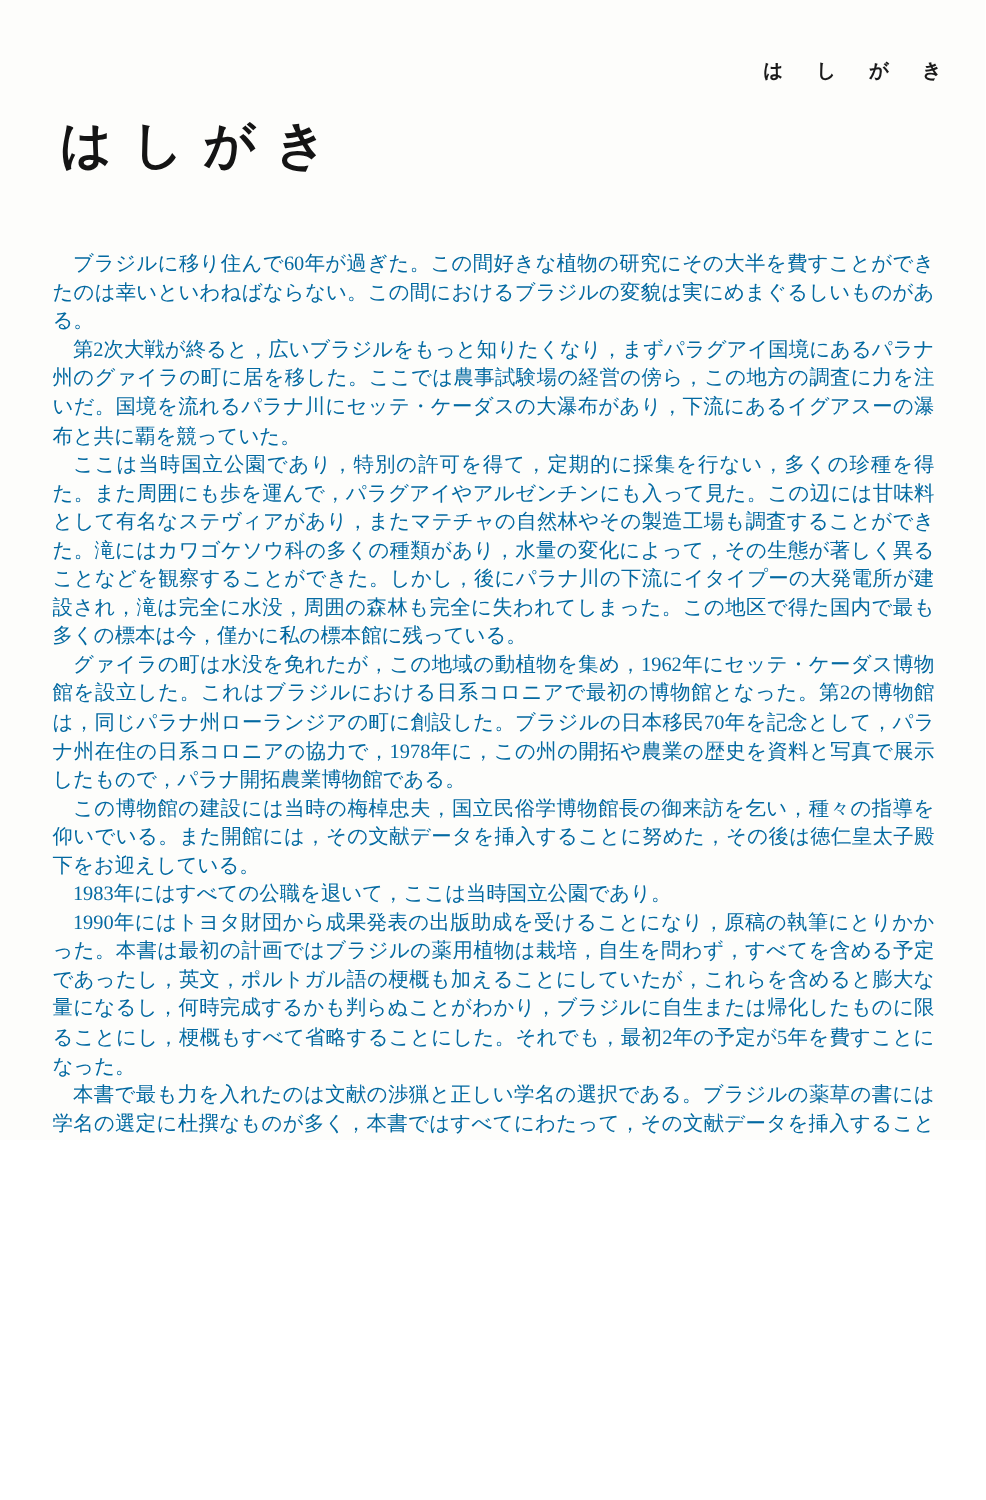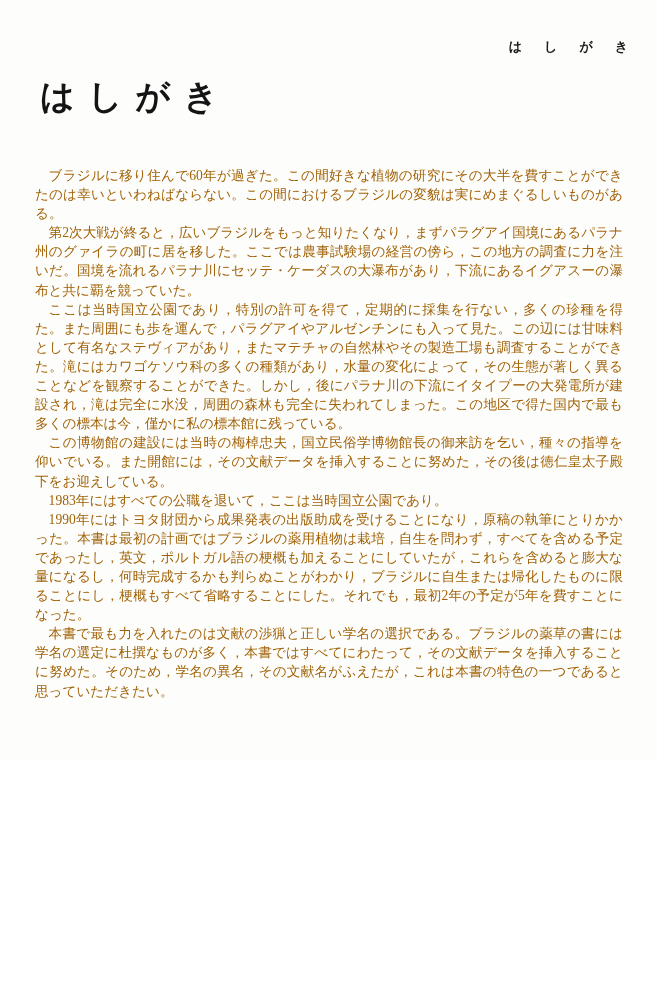--- a/index.html
+++ b/index.html
@@ -46,21 +46,21 @@
   .body-text p.para {
     margin: 0;
     padding: 0;
     font-size: 13.6px;
     line-height: 19.1px;
     text-indent: 1em;
     text-align: justify;
     text-justify: inter-ideograph;
     word-break: normal;
     overflow-wrap: break-word;
-    color: #a16207;
+    color: #0369a1;
   }
   .page-number {
     position: absolute;
     top: 942px;
     left: 0;
     width: 100%;
     text-align: center;
     font-size: 14px;
     font-weight: bold;
     letter-spacing: 4px;
@@ -72,20 +72,21 @@
 
 <div class="page">
   <div class="running-head">はしがき</div>
 
   <h1 class="title">はしがき</h1>
 
   <div class="body-text">
       <p class="para">ブラジルに移り住んで60年が過ぎた。この間好きな植物の研究にその大半を費すことができたのは幸いといわねばならない。この間におけるブラジルの変貌は実にめまぐるしいものがある。</p>
       <p class="para">第2次大戦が終ると，広いブラジルをもっと知りたくなり，まずパラグアイ国境にあるパラナ州のグァイラの町に居を移した。ここでは農事試験場の経営の傍ら，この地方の調査に力を注いだ。国境を流れるパラナ川にセッテ・ケーダスの大瀑布があり，下流にあるイグアスーの瀑布と共に覇を競っていた。</p>
       <p class="para">ここは当時国立公園であり，特別の許可を得て，定期的に採集を行ない，多くの珍種を得た。また周囲にも歩を運んで，パラグアイやアルゼンチンにも入って見た。この辺には甘味料として有名なステヴィアがあり，またマテチャの自然林やその製造工場も調査することができた。滝にはカワゴケソウ科の多くの種類があり，水量の変化によって，その生態が著しく異ることなどを観察することができた。しかし，後にパラナ川の下流にイタイプーの大発電所が建設され，滝は完全に水没，周囲の森林も完全に失われてしまった。この地区で得た国内で最も多くの標本は今，僅かに私の標本館に残っている。</p>
+      <p class="para">グァイラの町は水没を免れたが，この地域の動植物を集め，1962年にセッテ・ケーダス博物館を設立した。これはブラジルにおける日系コロニアで最初の博物館となった。第2の博物館は，同じパラナ州ローランジアの町に創設した。ブラジルの日本移民70年を記念として，パラナ州在住の日系コロニアの協力で，1978年に，この州の開拓や農業の歴史を資料と写真で展示したもので，パラナ開拓農業博物館である。</p>
       <p class="para">この博物館の建設には当時の梅棹忠夫，国立民俗学博物館長の御来訪を乞い，種々の指導を仰いでいる。また開館には，その文献データを挿入することに努めた，その後は徳仁皇太子殿下をお迎えしている。</p>
       <p class="para">1983年にはすべての公職を退いて，ここは当時国立公園であり。</p>
       <p class="para">1990年にはトヨタ財団から成果発表の出版助成を受けることになり，原稿の執筆にとりかかった。本書は最初の計画ではブラジルの薬用植物は栽培，自生を問わず，すべてを含める予定であったし，英文，ポルトガル語の梗概も加えることにしていたが，これらを含めると膨大な量になるし，何時完成するかも判らぬことがわかり，ブラジルに自生または帰化したものに限ることにし，梗概もすべて省略することにした。それでも，最初2年の予定が5年を費すことになった。</p>
       <p class="para">本書で最も力を入れたのは文献の渉猟と正しい学名の選択である。ブラジルの薬草の書には学名の選定に杜撰なものが多く，本書ではすべてにわたって，その文献データを挿入することに努めた。そのため，学名の異名，その文献名がふえたが，これは本書の特色の一つであると思っていただきたい。</p>
     </div>
 
   <div class="page-number">(1)</div>
 </div>
 
 </body></html>

